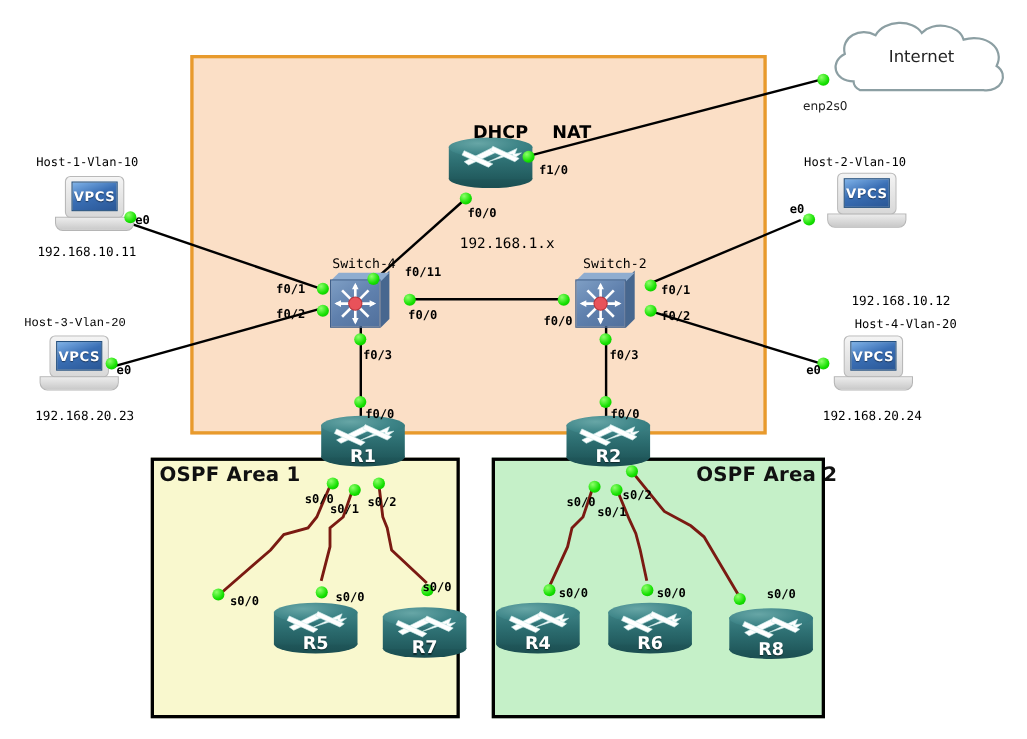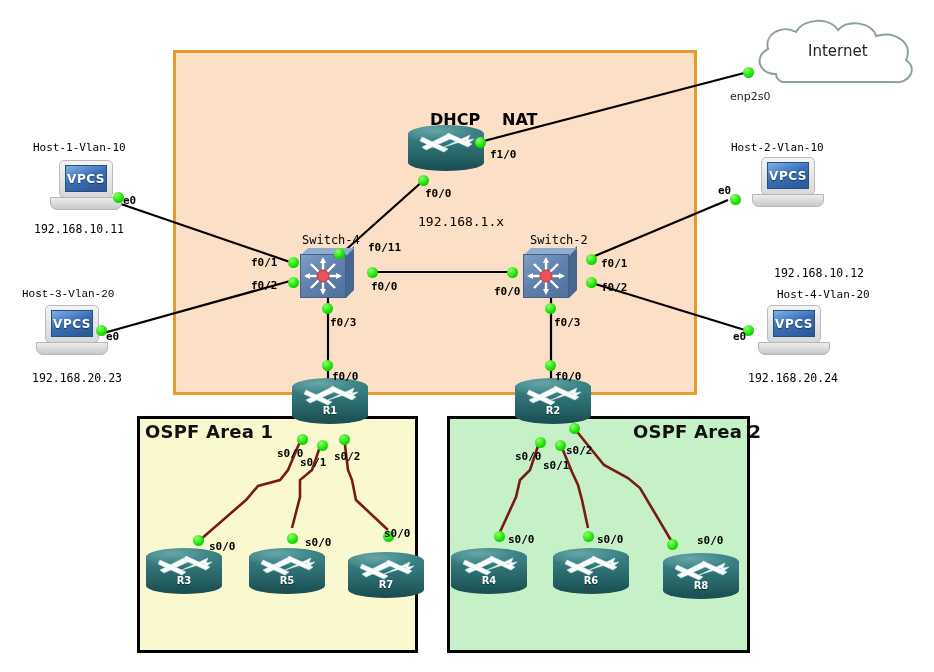--- a/index.html
+++ b/index.html
@@ -24,21 +24,21 @@
 
   
   .router{width:76px;height:46px;}
   .router .body{position:absolute;left:0;top:8px;width:76px;height:30px;
      background:linear-gradient(180deg,#3f8386 0%,#2e7073 45%,#215a5d 100%);}
   .router .top{position:absolute;left:0;top:0;width:76px;height:18px;border-radius:50%/50%;
      background:radial-gradient(ellipse at 35% 30%,#67a6a6 0%,#3d8487 55%,#2d7275 100%);}
   .router .bot{position:absolute;left:0;top:29px;width:76px;height:17px;border-radius:50%/50%;
      background:linear-gradient(180deg,#246063 0%,#1b4e51 100%);}
   .router .arrows{position:absolute;left:0;top:2px;width:76px;height:28px;}
-  .router-label{position:absolute;width:76px;text-align:center;font-size:10px;font-weight:bold;color:#fff;
+  .router-label{position:absolute;width:76px;text-align:center;font-size:16px;font-weight:bold;color:#fff;
      top:27px;left:0;text-shadow:0 1px 1px rgba(0,0,0,.5);}
 
   
   .switch{width:54px;height:50px;}
   .switch .face{position:absolute;left:0;top:6px;width:46px;height:44px;
      background:linear-gradient(145deg,#7e9ec4 0%,#5f80ad 50%,#51709c 100%);border:1px solid #41608a;box-sizing:border-box;}
   .switch .topf{position:absolute;left:0;top:0;width:46px;height:8px;background:#8fadd0;
      transform:skewX(-45deg);transform-origin:bottom left;}
   .switch .sidef{position:absolute;left:46px;top:6px;width:8px;height:44px;background:#47678f;
      transform:skewY(-45deg);transform-origin:top left;}
@@ -304,34 +304,20 @@
   </div>
   <div class="dot" style="left:545px;top:360px;"></div>
   <div class="lbl iflbl" style="left:555px;top:370px;">f0/0</div>
   <div class="dot" style="left:535px;top:437px;"></div>
   <div class="lbl iflbl" style="left:515px;top:450px;">s0/0</div>
   <div class="dot" style="left:555px;top:440px;"></div>
   <div class="lbl iflbl" style="left:543px;top:459px;">s0/1</div>
   <div class="dot" style="left:569px;top:423px;"></div>
   <div class="lbl iflbl" style="left:566px;top:444px;">s0/2</div>
 
-  <div class="node router" style="left:146px;top:548px;">
-    <div class="bot"></div>
-      <div class="body"></div>
-      <div class="top"></div>
-    <svg class="arrows" viewBox="0 0 76 28">
-      <g fill="#ffffff" stroke="#cfeceb" stroke-width="0.6">
-        <path d="M14 20 L40 7 L44 11 L18 23 Z"></path>
-          <path d="M36 20 L62 8 L60 13 L66 12 L58 18 L58 13 Z"></path>
-        <path d="M14 10 L40 22 L36 25 L12 14 Z"></path>
-          <path d="M40 6 L64 17 L60 20 L38 10 Z"></path>
-      </g>
-    </svg>
-    <div class="router-label">R3</div>
-  </div>
   <div class="dot" style="left:193px;top:535px;"></div>
   <div class="lbl iflbl" style="left:209px;top:540px;">s0/0</div>
 
   <div class="node router" style="left:249px;top:548px;">
     <div class="bot"></div>
       <div class="body"></div>
       <div class="top"></div>
     <svg class="arrows" viewBox="0 0 76 28">
       <g fill="#ffffff" stroke="#cfeceb" stroke-width="0.6">
         <path d="M14 20 L40 7 L44 11 L18 23 Z"></path>

